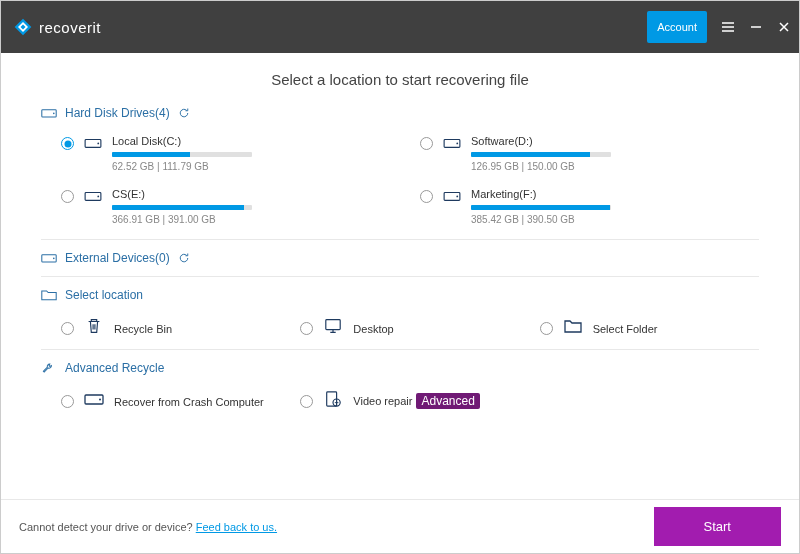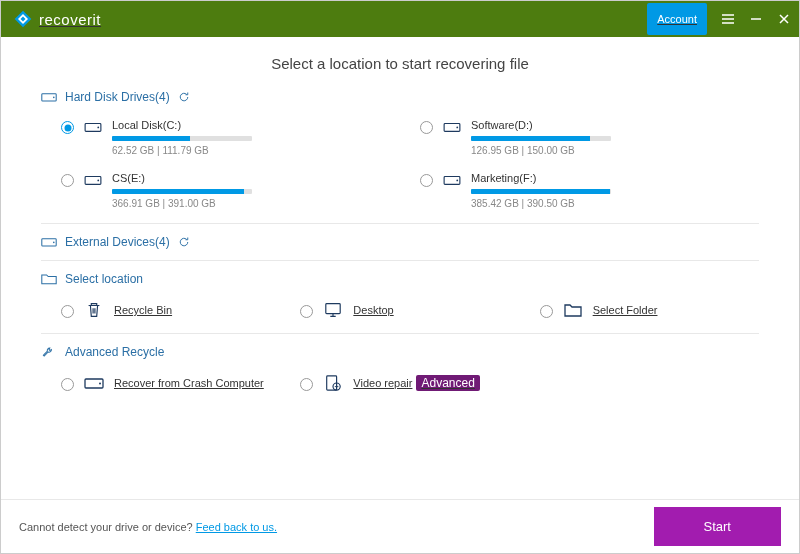--- a/index.html
+++ b/index.html
@@ -1,18 +1,18 @@
 <!DOCTYPE html>
 <html><head>
 <meta charset="utf-8">
 <style>
 * { box-sizing: border-box; margin: 0; padding: 0; }
 body { font-family: -apple-system, BlinkMacSystemFont, "Segoe UI", Arial, sans-serif; background: #fff; width: 800px; height: 554px; overflow: hidden; color: #333; }
 .window { width: 800px; height: 554px; display: flex; flex-direction: column; border: 1px solid #ccc; }
-.titlebar { height: 36px; background: #4d7c0f; display: flex; align-items: center; padding: 0 8px 0 12px; text-decoration: underline; }
+.titlebar { height: 52px; background: #404040; display: flex; align-items: center; padding: 0 8px 0 12px; }
 .logo { display: flex; align-items: center; gap: 6px; }
 .logo-icon { width: 20px; height: 20px; }
 .logo-text { color: #fff; font-size: 15px; font-weight: 500; letter-spacing: 0.5px; }
 .titlebar-right { margin-left: auto; display: flex; align-items: center; gap: 14px; }
 .account-btn { background: #0099e5; color: #fff; font-size: 11px; padding: 10px 10px; border: none; border-radius: 2px; cursor: pointer; }
 .menu-icon, .min-icon, .close-icon { width: 14px; height: 14px; cursor: pointer; display: flex; align-items: center; justify-content: center; color: #fff; }
 .content { flex: 1; padding: 18px 40px 0 40px; overflow: auto; }
 .page-title { text-align: center; font-size: 15px; color: #444; font-weight: 400; margin-bottom: 17px; }
 .section { margin-bottom: 10px; }
 .section-header { display: flex; align-items: center; gap: 8px; color: #2b6fa5; font-size: 12px; font-weight: 500; margin-bottom: 10px; }
@@ -24,21 +24,21 @@
 .radio.selected { border-color: #0099e5; }
 .radio.selected::after { content: ''; position: absolute; width: 7px; height: 7px; background: #0099e5; border-radius: 50%; top: 50%; left: 50%; transform: translate(-50%, -50%); }
 .drive-icon { width: 18px; height: 14px; margin-top: 1px; flex-shrink: 0; }
 .drive-body { flex: 1; min-width: 0; }
 .drive-name { font-size: 11px; color: #333; margin-bottom: 5px; }
 .drive-bar { height: 5px; background: #e0e0e0; border-radius: 1px; overflow: hidden; margin-bottom: 4px; width: 140px; }
 .drive-bar-fill { height: 100%; background: #0099e5; }
 .drive-size { font-size: 10px; color: #888; }
 .divider { height: 1px; background: #e8e8e8; margin: 6px 0 10px 0; }
 .location-grid { display: grid; grid-template-columns: repeat(3, 1fr); column-gap: 20px; padding-left: 20px; }
-.loc-item { display: flex; gap: 10px; align-items: center; padding: 4px 0; cursor: pointer; text-decoration: underline; }
+.loc-item { display: flex; gap: 10px; align-items: flex-end; padding: 4px 0; cursor: pointer; }
 .loc-icon { width: 20px; height: 18px; flex-shrink: 0; }
 .loc-name { font-size: 11px; color: #333; }
 .adv-grid { display: grid; grid-template-columns: repeat(3, 1fr); column-gap: 20px; padding-left: 20px; }
 .badge { background: #701a75; color: #fff; font-size: 12px; padding: 1px 5px; border-radius: 2px; margin-left: 4px; }
 .footer { height: 54px; border-top: 1px solid #e8e8e8; display: flex; align-items: center; padding: 0 18px; }
 .footer-text { font-size: 11px; color: #555; }
 .footer-link { color: #0099e5; text-decoration: underline; cursor: pointer; }
 .start-btn { margin-left: auto; background: #a21caf; color: #fff; border: none; font-size: 13px; padding: 12px 50px; cursor: pointer; }
 </style>
 </head>
@@ -148,21 +148,21 @@
         </div>
     </div>
     <div class="divider"></div>
 
     <div class="section">
       <div class="section-header">
         <svg class="section-icon" viewBox="0 0 20 16">
             <rect x="1" y="4" width="18" height="9" rx="1" fill="none" stroke="#2b6fa5" stroke-width="1.3"></rect>
             <circle cx="16" cy="8.5" r="1" fill="#2b6fa5"></circle>
           </svg>
-        <span>External Devices(4)</span>
+        <span>External Devices(0)</span>
         <svg class="refresh-icon" viewBox="0 0 16 16">
             <path fill="none" stroke="#2b6fa5" stroke-width="1.3" d="M13 8a5 5 0 1 1-1.5-3.5M13 2v3h-3"></path>
           </svg>
       </div>
     </div>
     <div class="divider"></div>
 
     <div class="section">
       <div class="section-header">
         <svg class="section-icon" viewBox="0 0 20 16">

